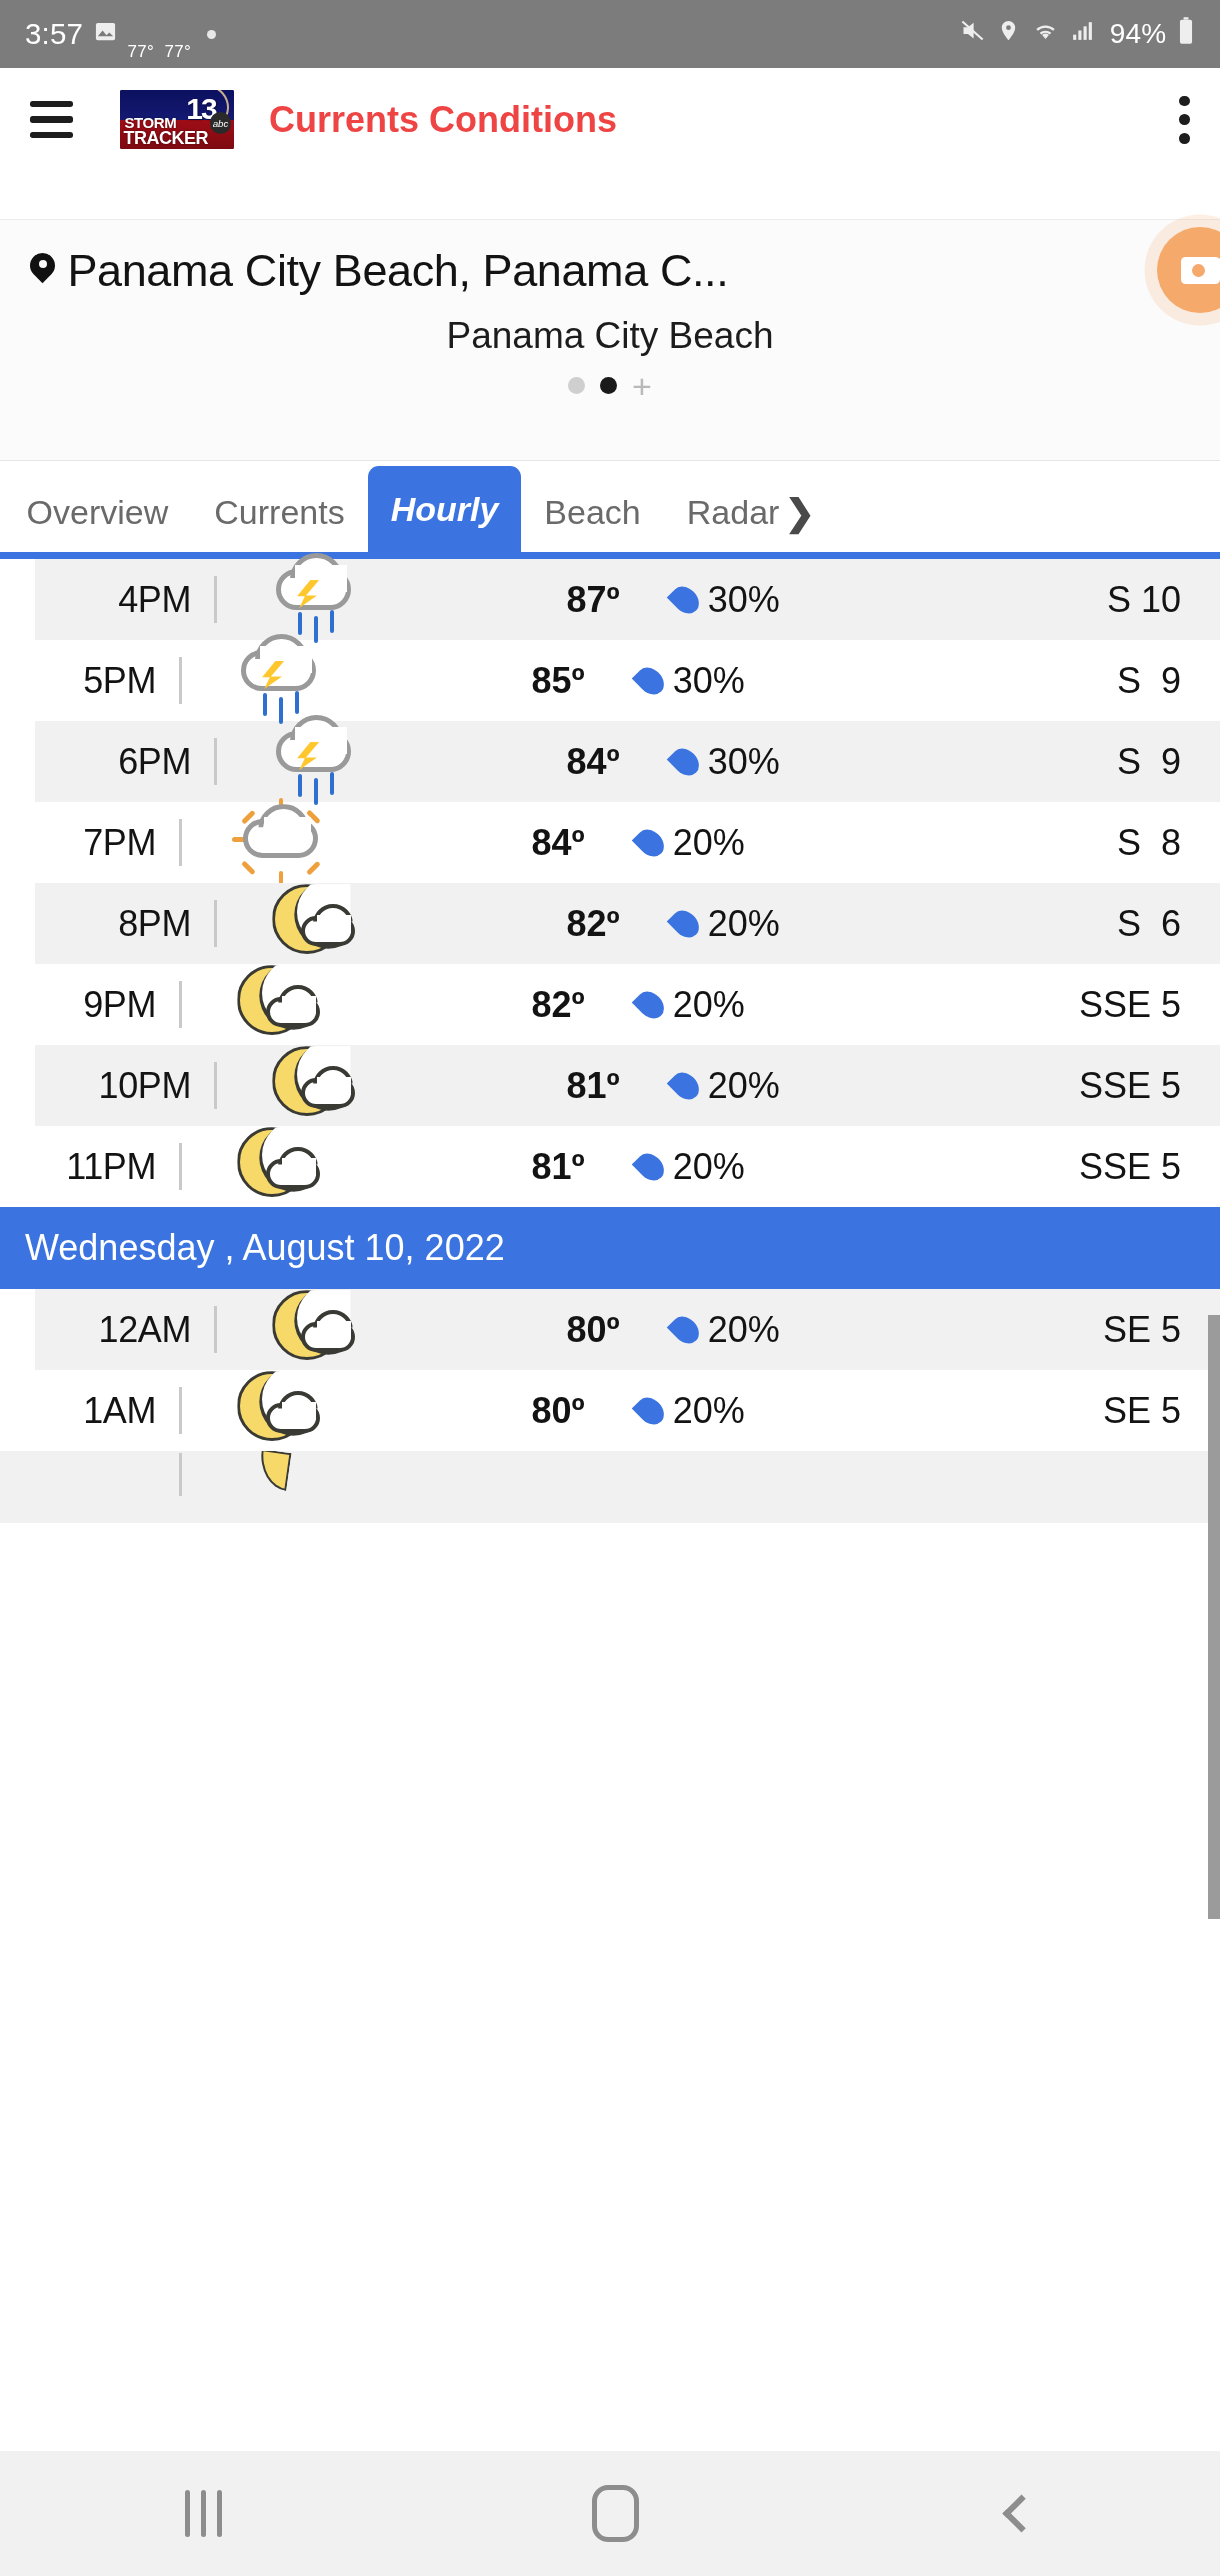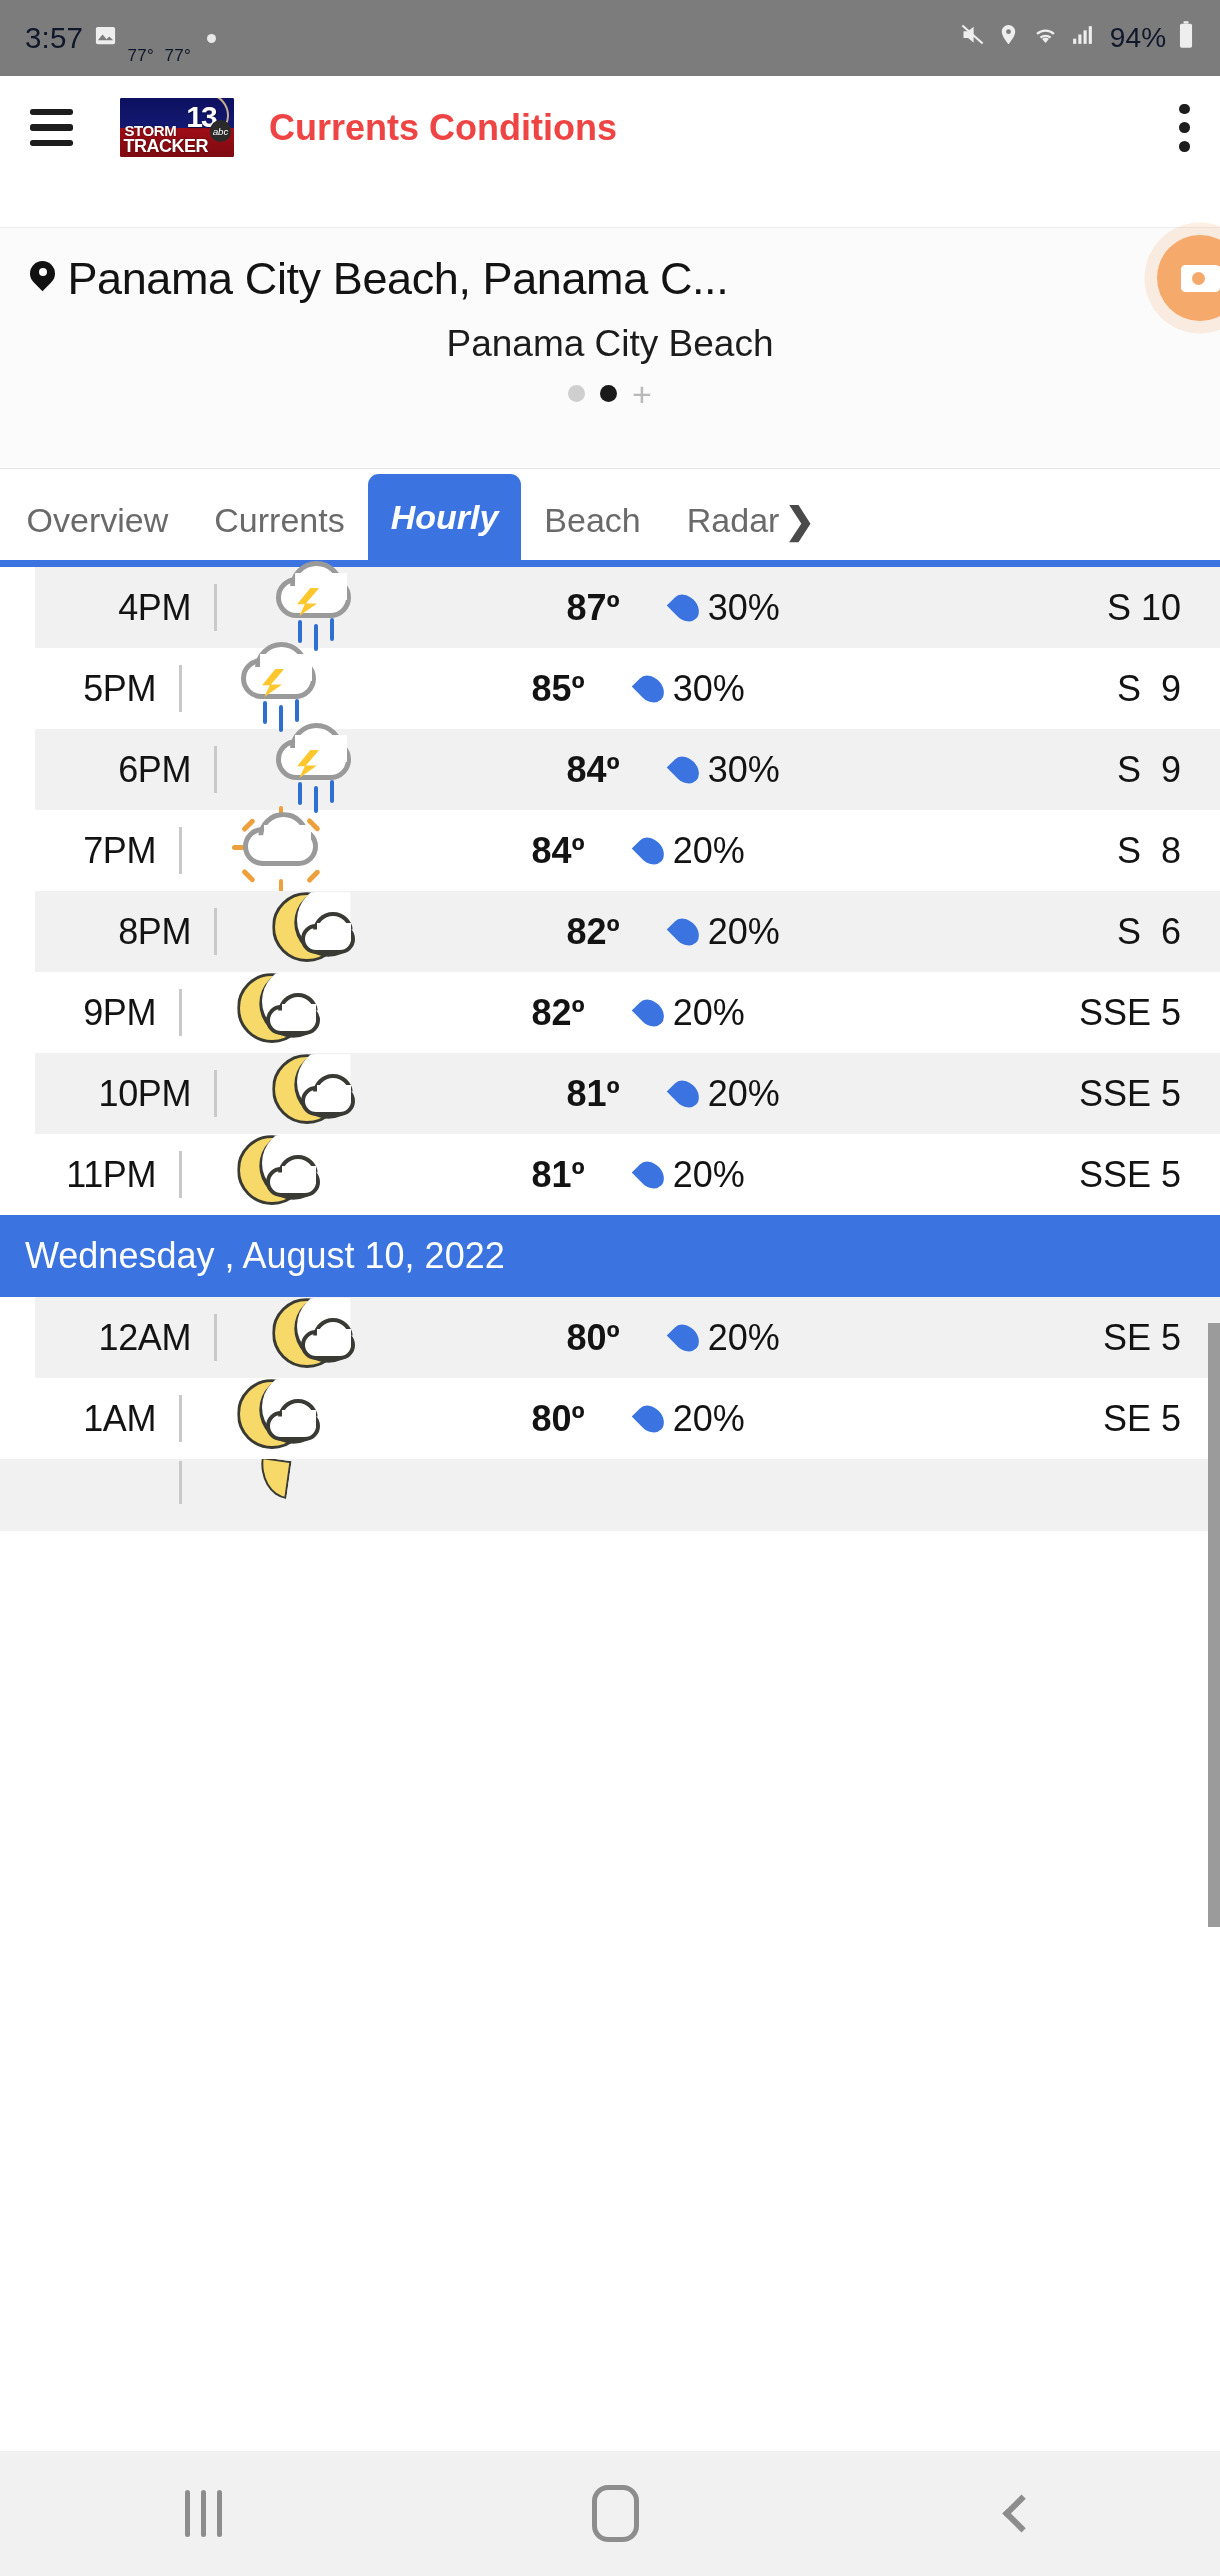--- a/index.html
+++ b/index.html
@@ -6,21 +6,21 @@
   html,body { width:1220px; height:2576px; }
   body {
     font-family: "Liberation Sans", sans-serif;
     background:#ffffff;
     overflow:hidden;
     position:relative;
   }
 
   
   .statusbar{
-    height:76px; background:#7c7c7c; color:#0f172a;
+    height:68px; background:#7c7c7c; color:#ffffff;
     display:flex; align-items:center; justify-content:space-between;
     padding:0 25px; font-size:28px; letter-spacing:0.2px;
   }
   .sb-left,.sb-right{ display:flex; align-items:center; gap:10.7px; }
   .sb-time{ font-size:29.5px; }
   .sb-temp{ font-size:17px;margin-top:36px; }
   .sb-dot{ width:9px;height:9px;border-radius:50%;background:#e8e8e8; display:inline-block; margin-left:5.4px;}
   .ic{ display:inline-block; }
   .sb-pct{ font-size:28px; margin-left:3.6px; }
 

